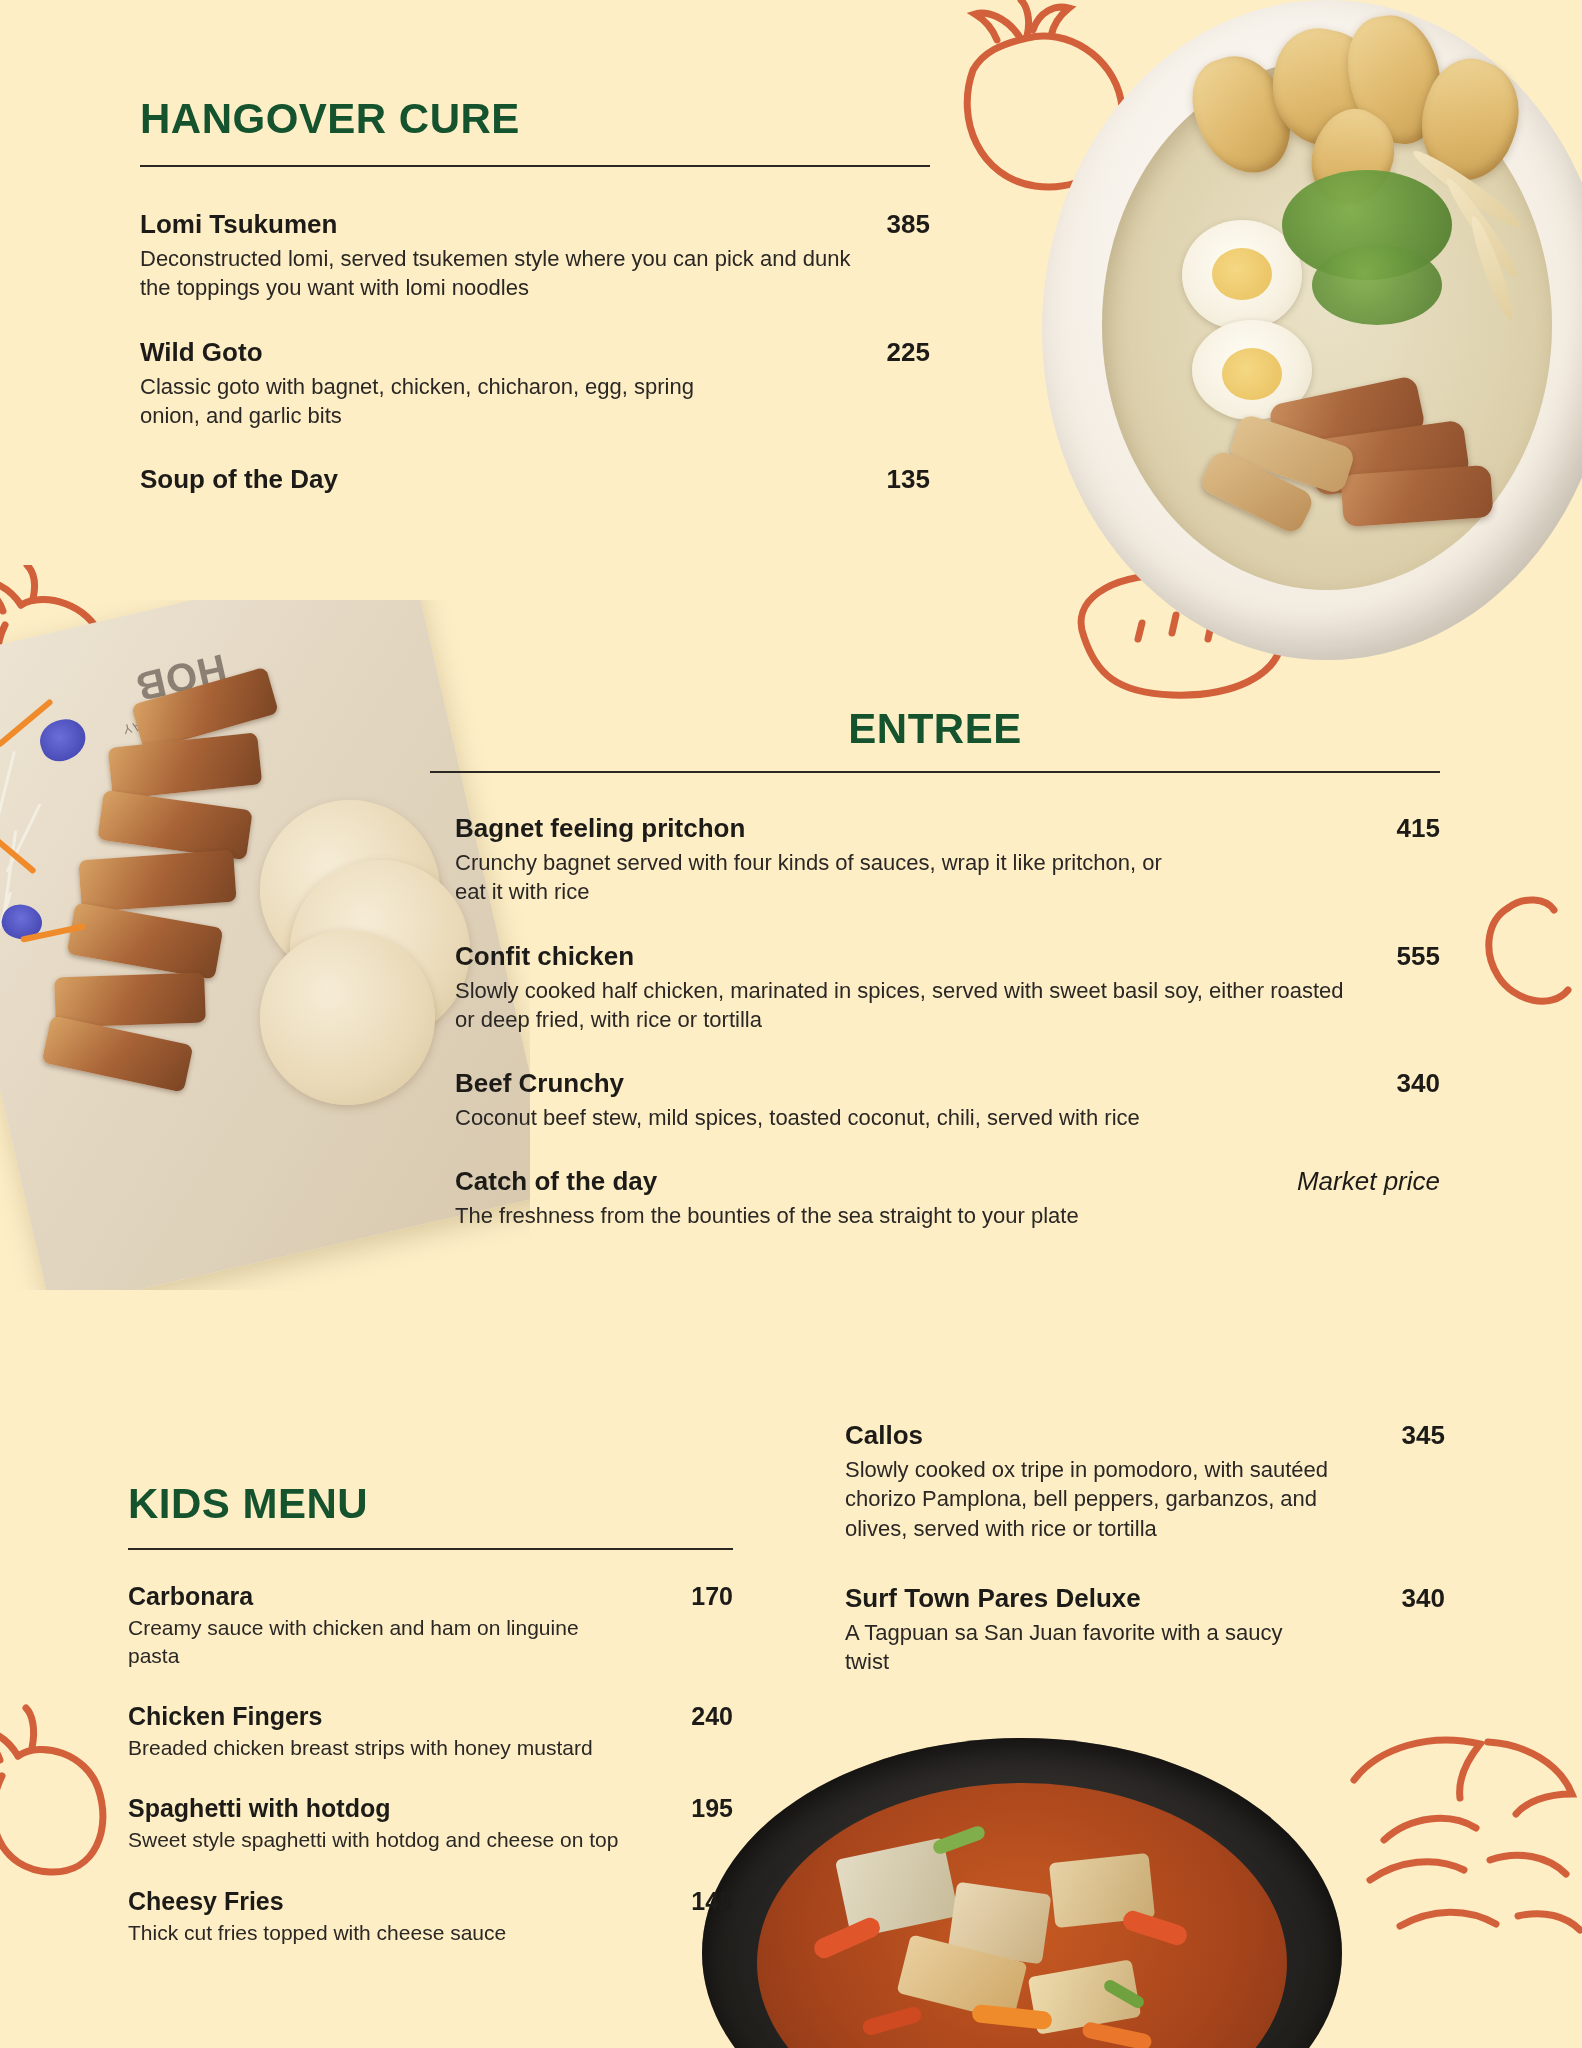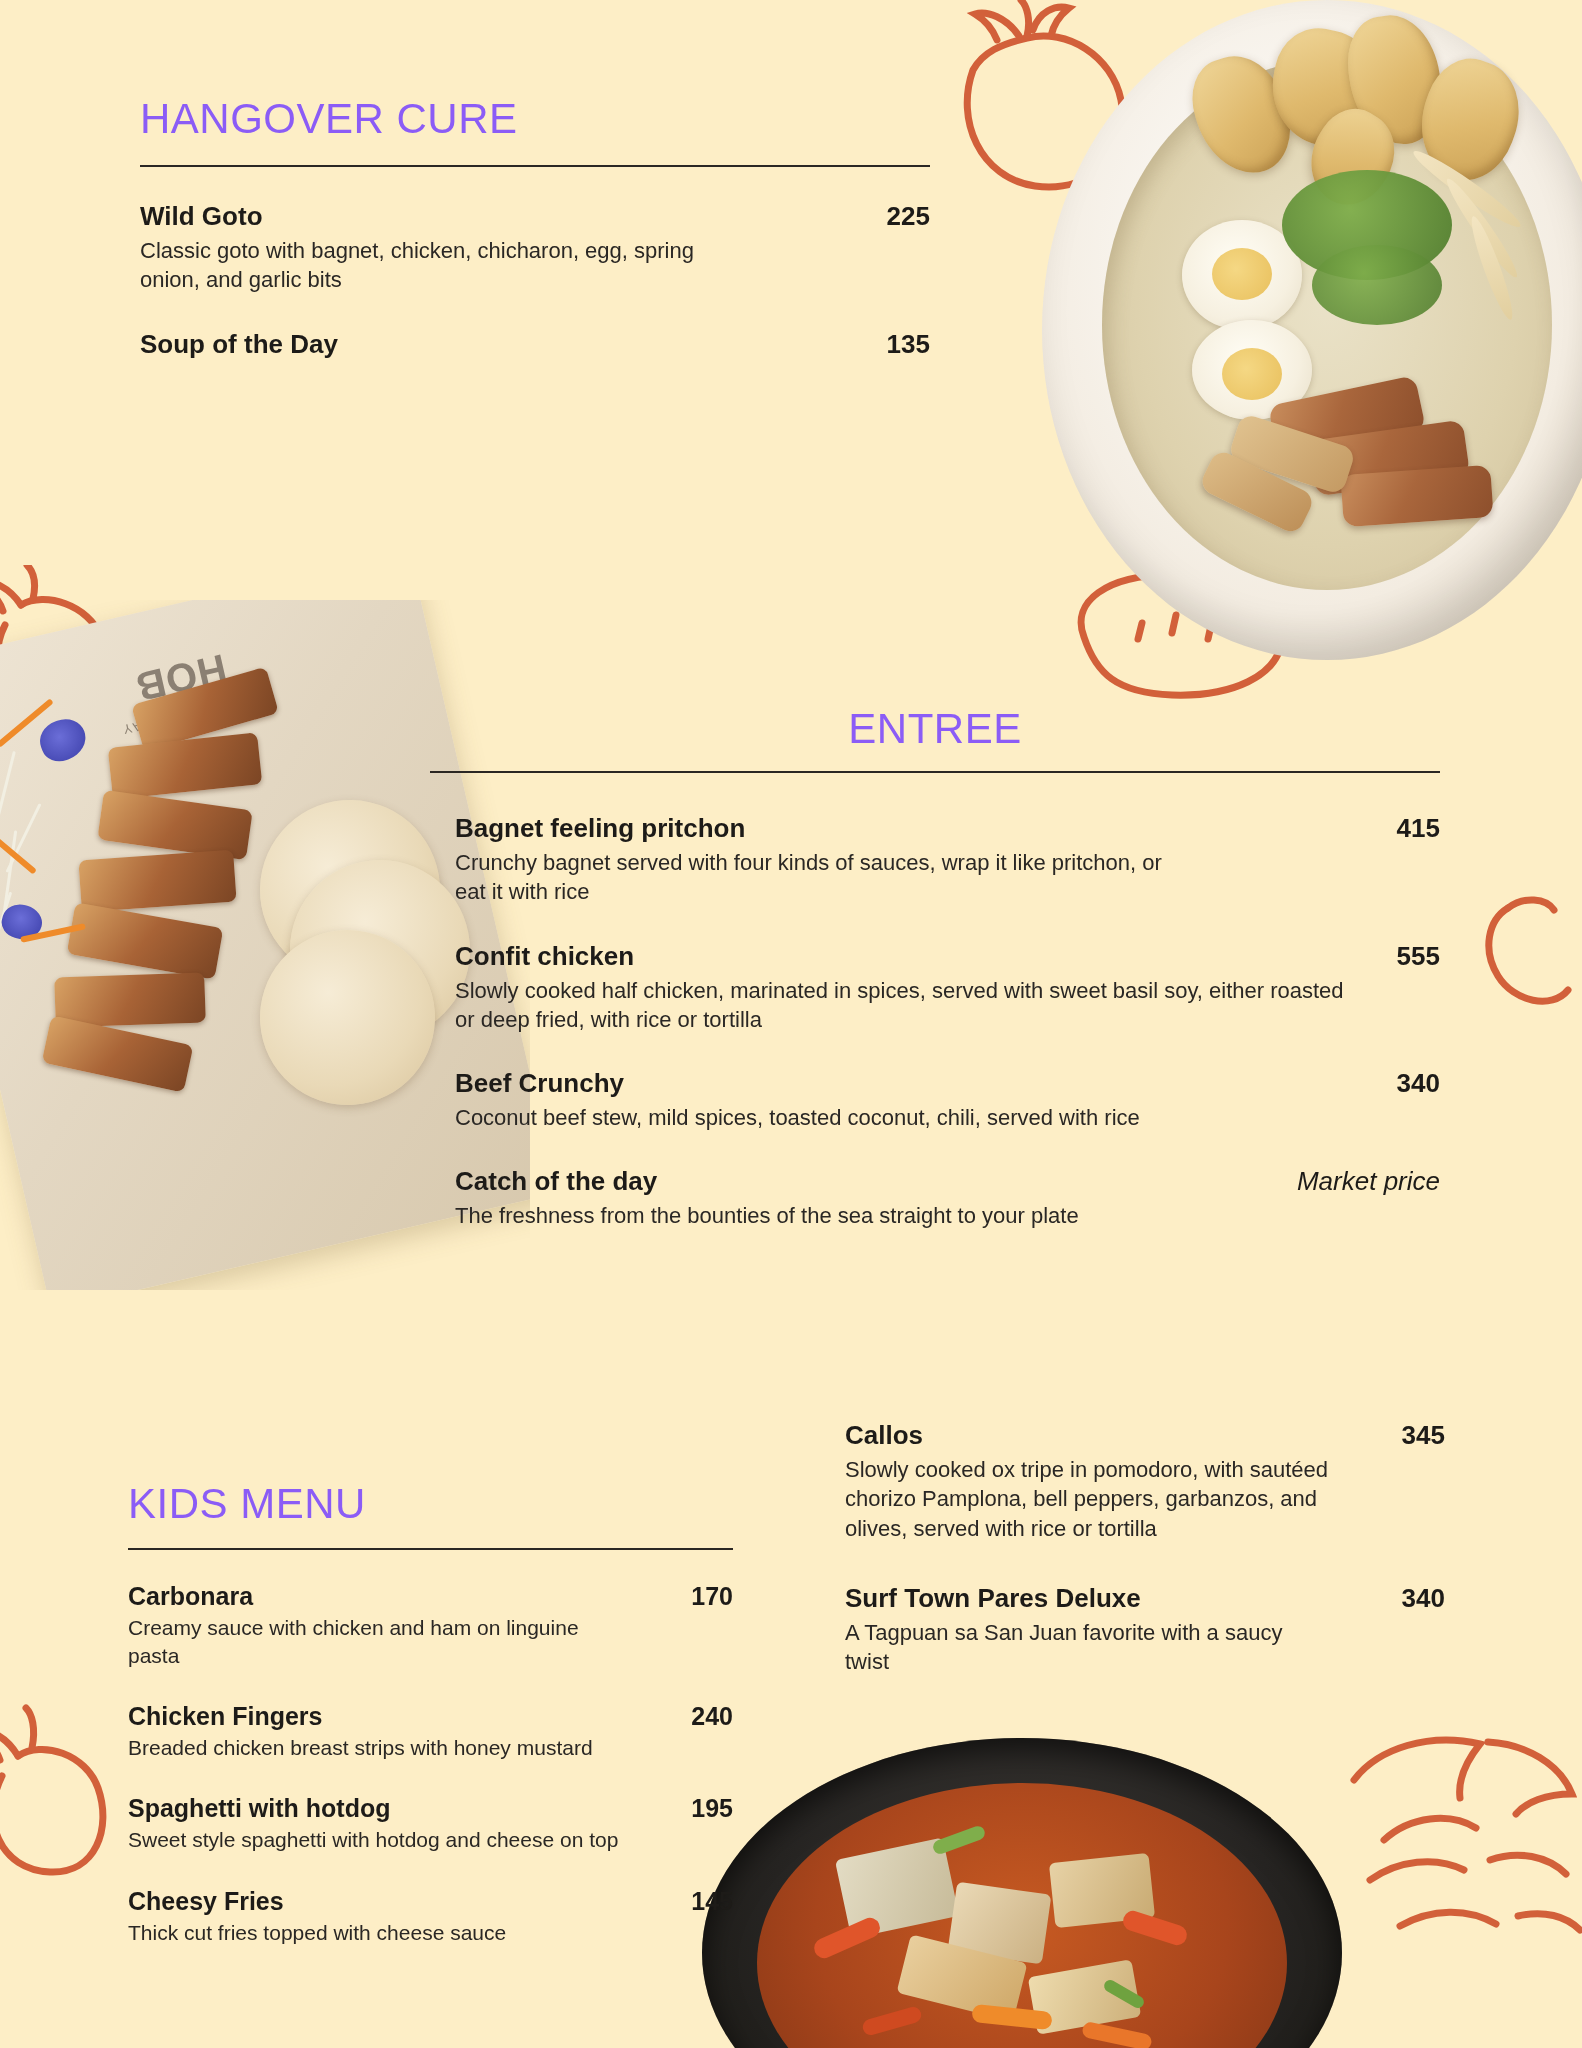--- a/index.html
+++ b/index.html
@@ -122,22 +122,22 @@
     position: absolute; left: 55px; top: 45px; width: 530px; height: 360px;
     border-radius: 50%;
     background: radial-gradient(ellipse at 50% 40%, #c75a22 0%, #a8451c 55%, #7d3314 100%);
   }
   #photo-pan .chunk { position: absolute; border-radius: 6px; }
   #photo-pan .pepper { position: absolute; border-radius: 10px; }
 
   
   .section-title {
     font-family: "Liberation Sans", sans-serif;
-    color: #8b5cf6;
-    font-weight: 400;
+    color: #14532d;
+    font-weight: 700;
     letter-spacing: 0.5px;
   }
   .rule { border-bottom: 2px solid #2b2723; }
 
   .item { position: relative; }
   .item-head {
     display: flex; align-items: baseline;
   }
   .item-name {
     font-weight: 700; color: #1d1b18;
@@ -290,20 +290,28 @@
   <div class="pepper" style="left:160px; top:275px; width:60px; height:16px; background:#cf4a20; transform:rotate(-16deg);"></div>
   <div class="pepper" style="left:380px; top:290px; width:70px; height:16px; background:#e9762a; transform:rotate(12deg);"></div>
   <div class="pepper" style="left:230px; top:95px; width:54px; height:14px; background:#7fae4b; transform:rotate(-20deg);"></div>
   <div class="pepper" style="left:400px; top:250px; width:44px; height:12px; background:#6fa23f; transform:rotate(30deg);"></div>
 </div>
 
 <div id="hangover-block" class="lvl1">
   <div class="section-title t-hangover">HANGOVER CURE</div>
   <div class="rule hang-rule"></div>
 
+  <div class="item" style="margin-top:42px;">
+    <div class="item-head">
+      <span class="item-name">Lomi Tsukumen</span>
+      <span class="dotfill"></span>
+      <span class="item-price">385</span>
+    </div>
+    <div class="item-desc" style="max-width:740px;">Deconstructed lomi, served tsukemen style where you can pick and dunk the toppings you want with lomi noodles</div>
+  </div>
 
   <div class="item">
     <div class="item-head">
       <span class="item-name">Wild Goto</span>
       <span class="dotfill"></span>
       <span class="item-price">225</span>
     </div>
     <div class="item-desc" style="max-width:620px;">Classic goto with bagnet, chicken, chicharon, egg, spring onion, and garlic bits</div>
   </div>
 

